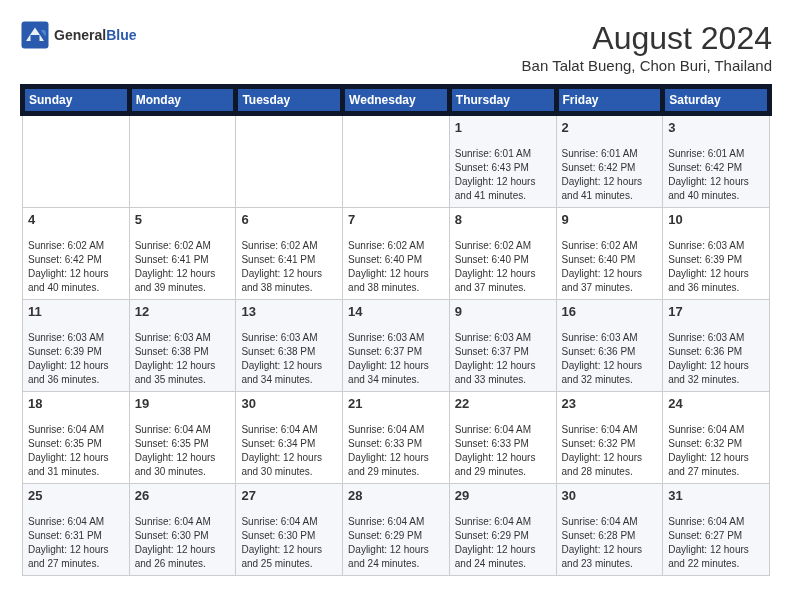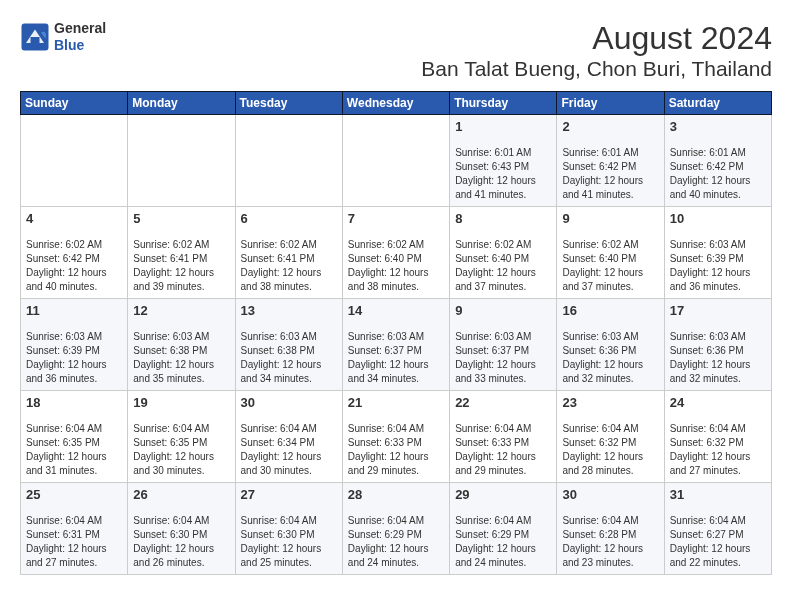--- a/index.html
+++ b/index.html
@@ -16,58 +16,58 @@
       align-items: flex-start;
       margin-bottom: 10px;
     }
     .logo {
       display: flex;
       align-items: center;
       gap: 4px;
     }
     .logo-text {
       display: flex;
-      flex-direction: column;
+      flex-direction: row;
       font-size: 14px;
       font-weight: bold;
       line-height: 1.2;
     }
     .logo-text .general { color: #333; }
     .logo-text .blue { color: #2a5aad; }
     .logo-icon {
       width: 30px;
       height: 30px;
     }
     .title-block {
       text-align: right;
     }
     .month-year {
       font-size: 32px;
       color: #333;
       font-weight: normal;
     }
     .location {
-      font-size: 21px;
+      font-size: 15px;
       color: #333;
     }
     table {
       width: 100%;
       border-collapse: collapse;
       font-size: 11px;
     }
     thead tr {
       background-color: #2a5aad;
       color: #fff;
     }
     thead th {
       padding: 4px 4px;
       text-align: left;
       font-size: 12px;
       font-weight: bold;
-      border: 1px solid #0f172a;
+      border: 5px solid #0f172a;
       margin-top: 40px;
     }
     tbody tr {
       vertical-align: top;
     }
     tbody td {
       border: 1px solid #ccc;
       padding: 4px 5px;
       vertical-align: top;
       min-height: 80px;

